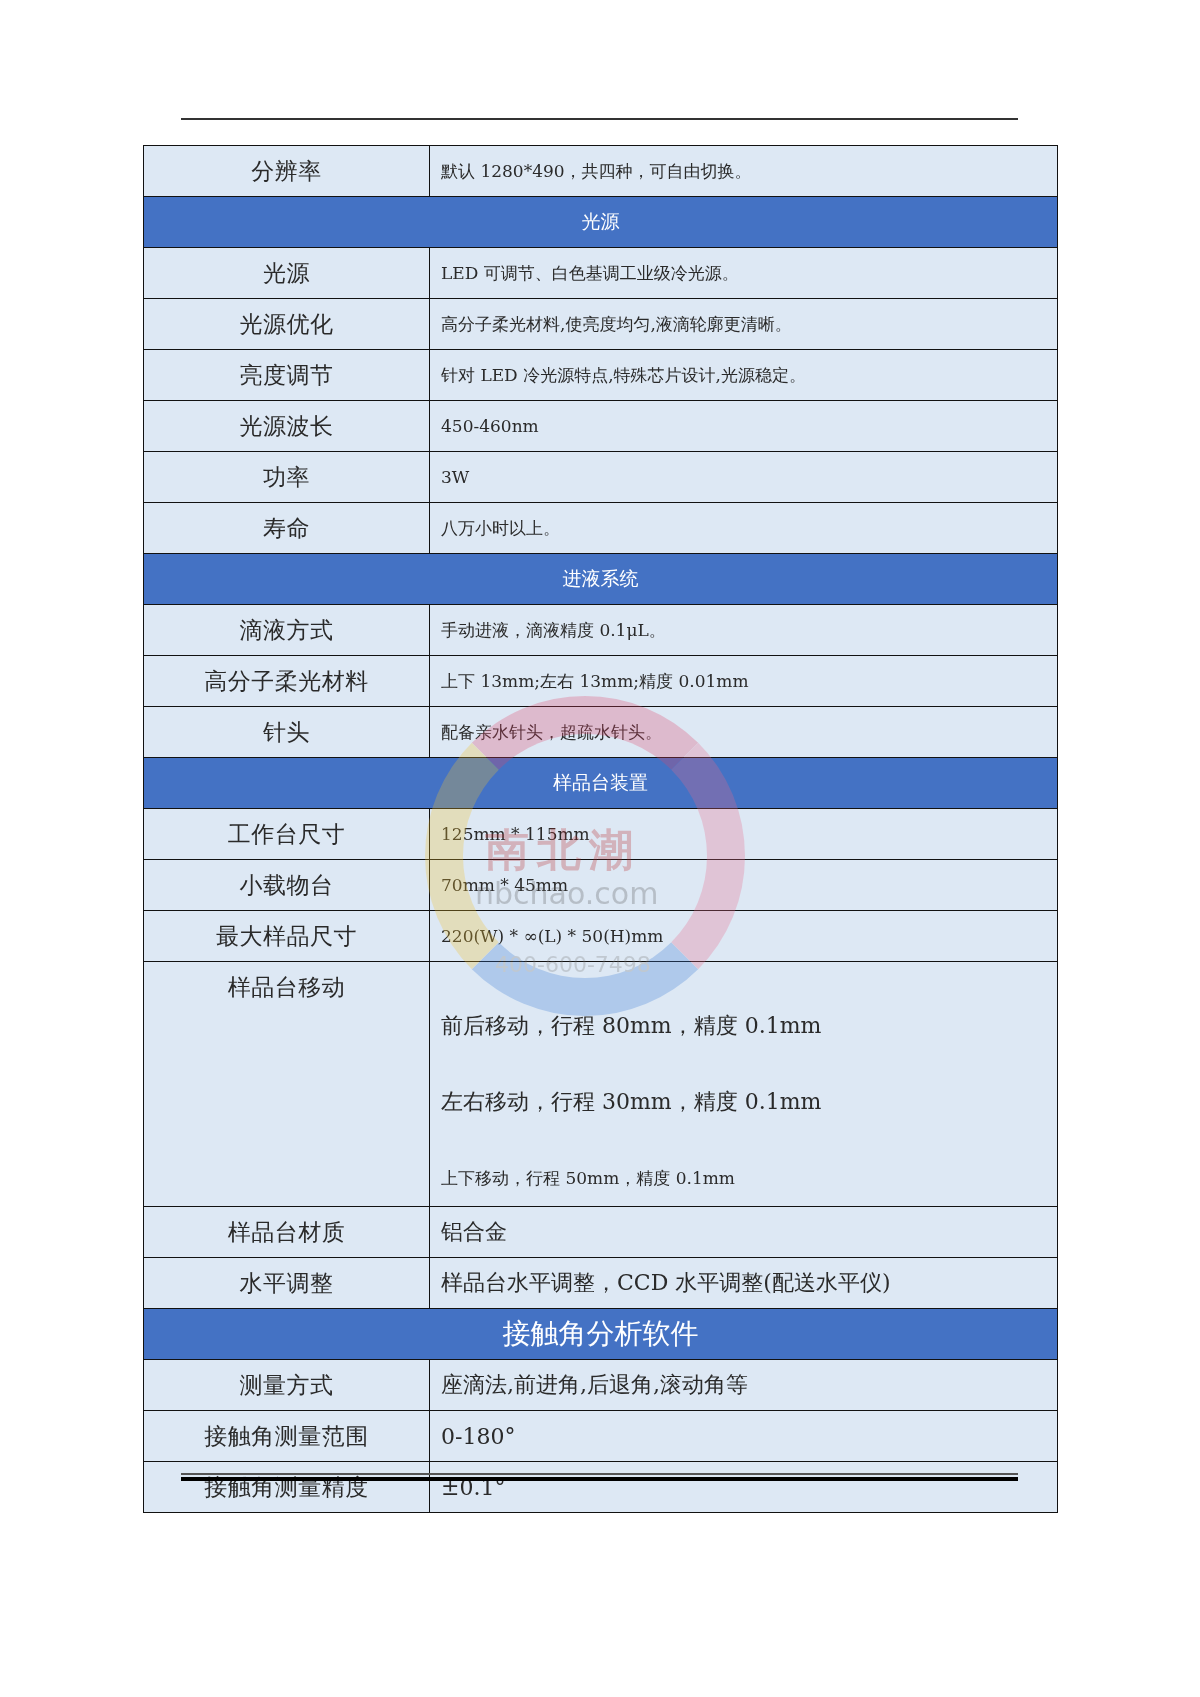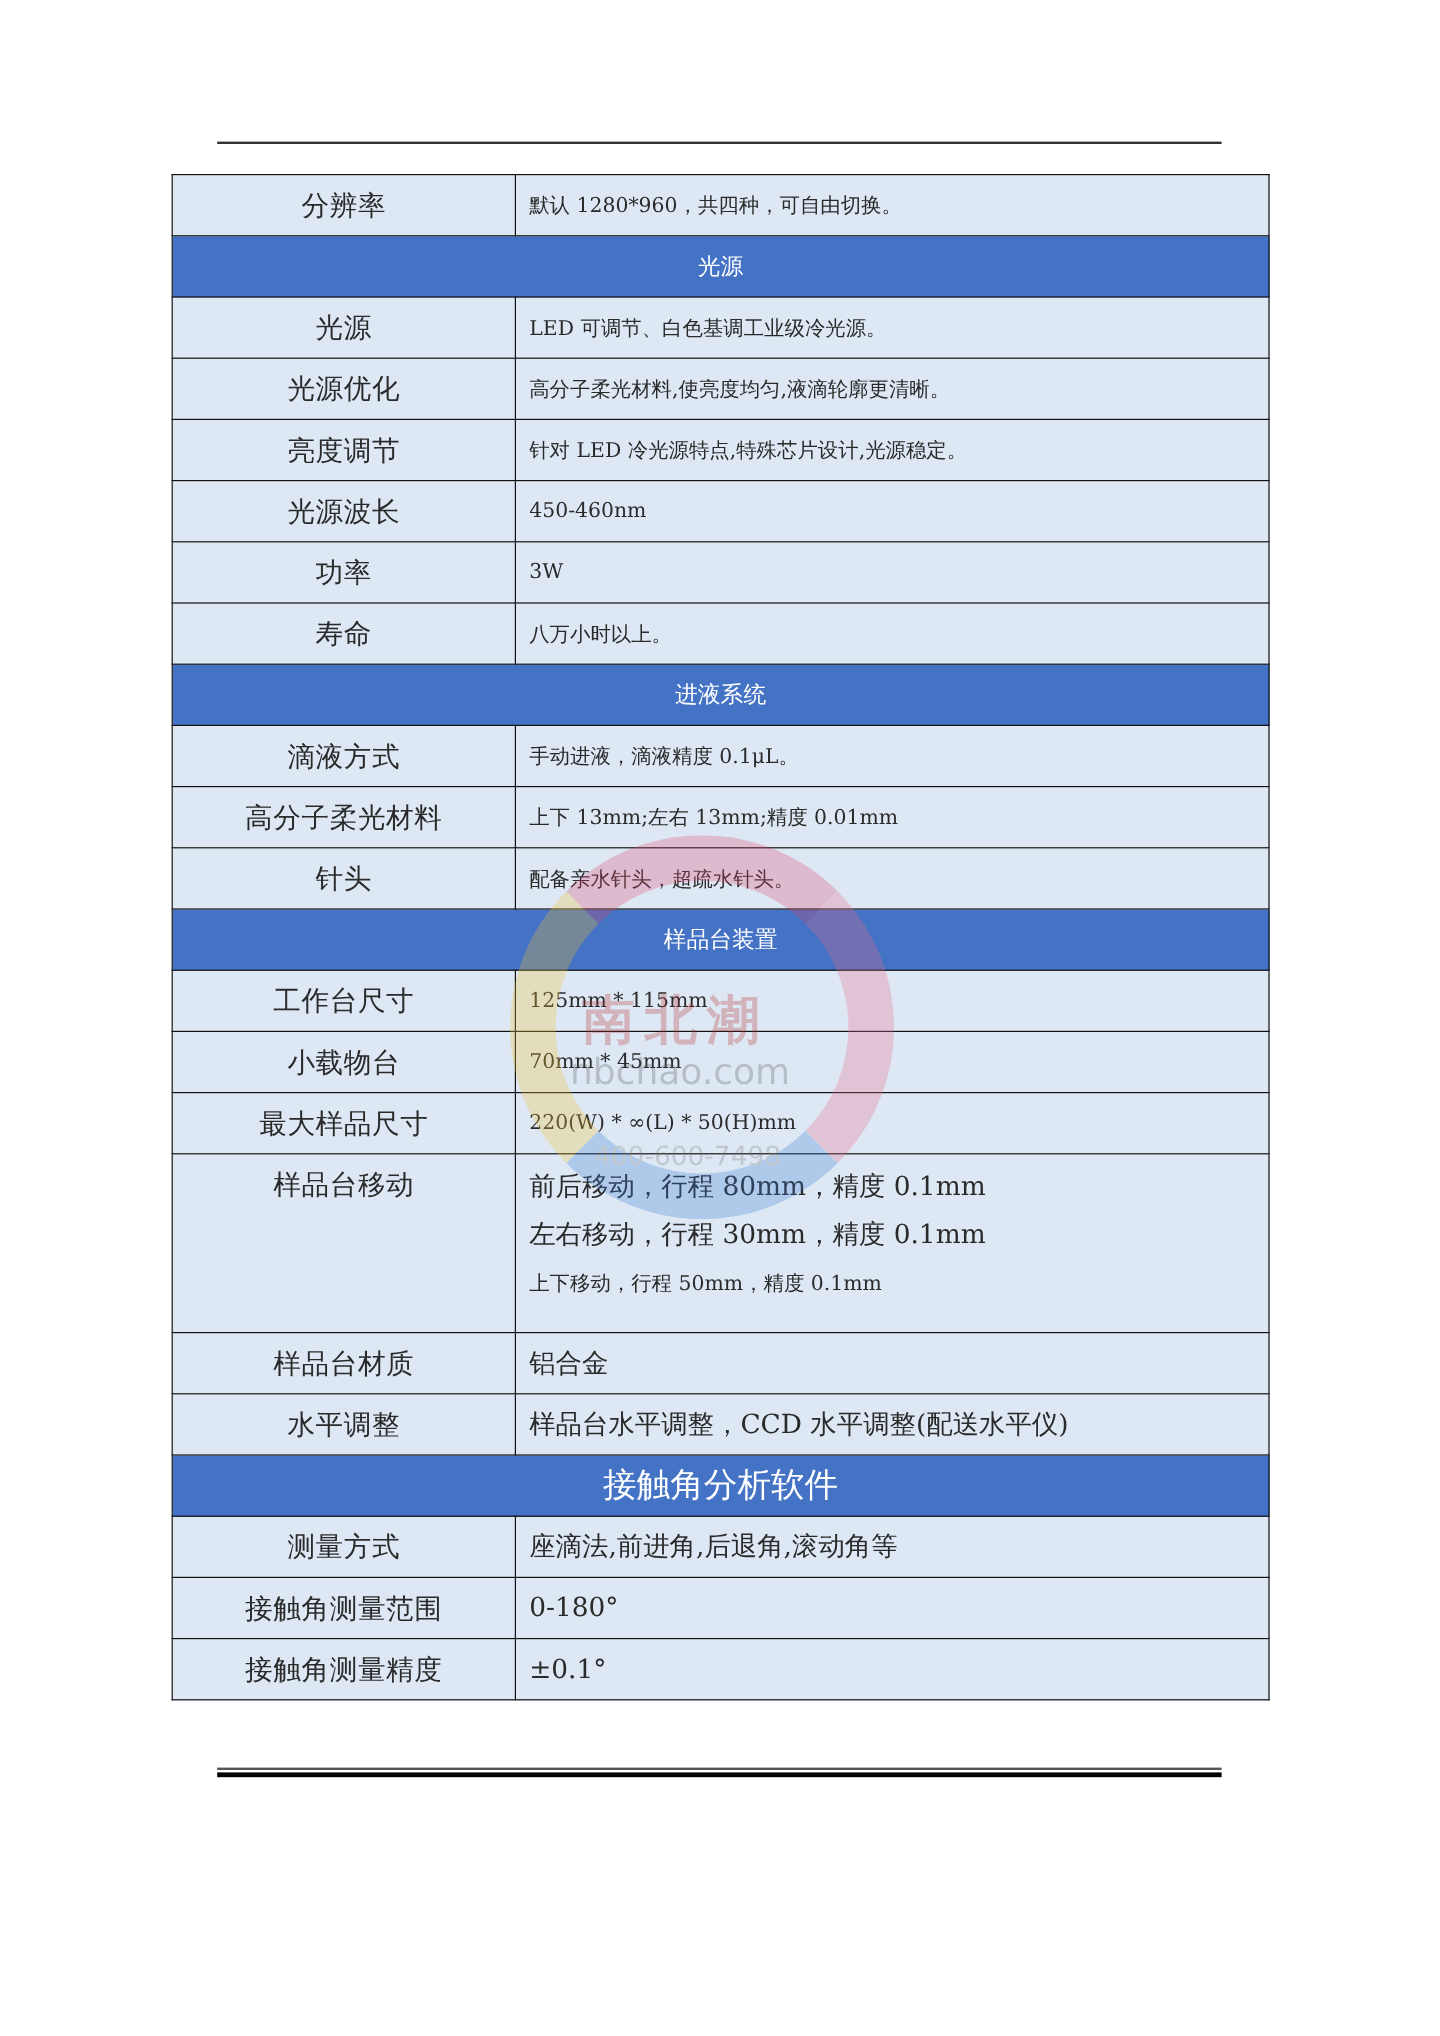--- a/index.html
+++ b/index.html
@@ -34,21 +34,21 @@
   td.label {
     text-align: center; font-size: 23px; color: #2a2a2a; letter-spacing: 0.5px; margin-top: 32px;
   }
   td.label.top { vertical-align: top; padding-top: 10px; }
   td.value {
     padding-left: 11px !important; font-family: "DejaVu Serif", "Liberation Serif", serif;
     font-size: 17px; color: #2a2a2a;
   }
   td.value.large { font-size: 22px; }
   td.value.multi { vertical-align: top; padding-top: 8px !important; padding-bottom: 8px !important; }
-  td.value.multi div { line-height: 40px; }
+  td.value.multi div { line-height: 40px; margin-top: 36px; }
   td.value.multi div.small { font-size: 17px; }
   tr.section td {
     background: #4472c4; color: #ffffff; text-align: center;
     font-family: "DejaVu Sans", "Liberation Sans", sans-serif; font-size: 19px;
   }
   tr.section.large td { font-size: 28px; margin-top: 36px; }
   tr.tall td { height: 132px; }
   .watermark {
     position: absolute; left: 395px; top: 666px; width: 390px; height: 380px;
     pointer-events: none; opacity: 0.28;
@@ -81,21 +81,21 @@
 <div class="header-rule"></div>
 
 <table class="spec">
   <colgroup>
       <col class="c1">
       <col class="c2">
     </colgroup>
   <tbody>
     <tr>
       <td class="label">分辨率</td>
-      <td class="value">默认 1280*960，共四种，可自由切换。</td>
+      <td class="value">默认 1280*490，共四种，可自由切换。</td>
     </tr>
     <tr class="section">
       <td colspan="2">光源</td>
     </tr>
     <tr>
       <td class="label">光源</td>
       <td class="value">LED 可调节、白色基调工业级冷光源。</td>
     </tr>
     <tr>
       <td class="label">光源优化</td>

